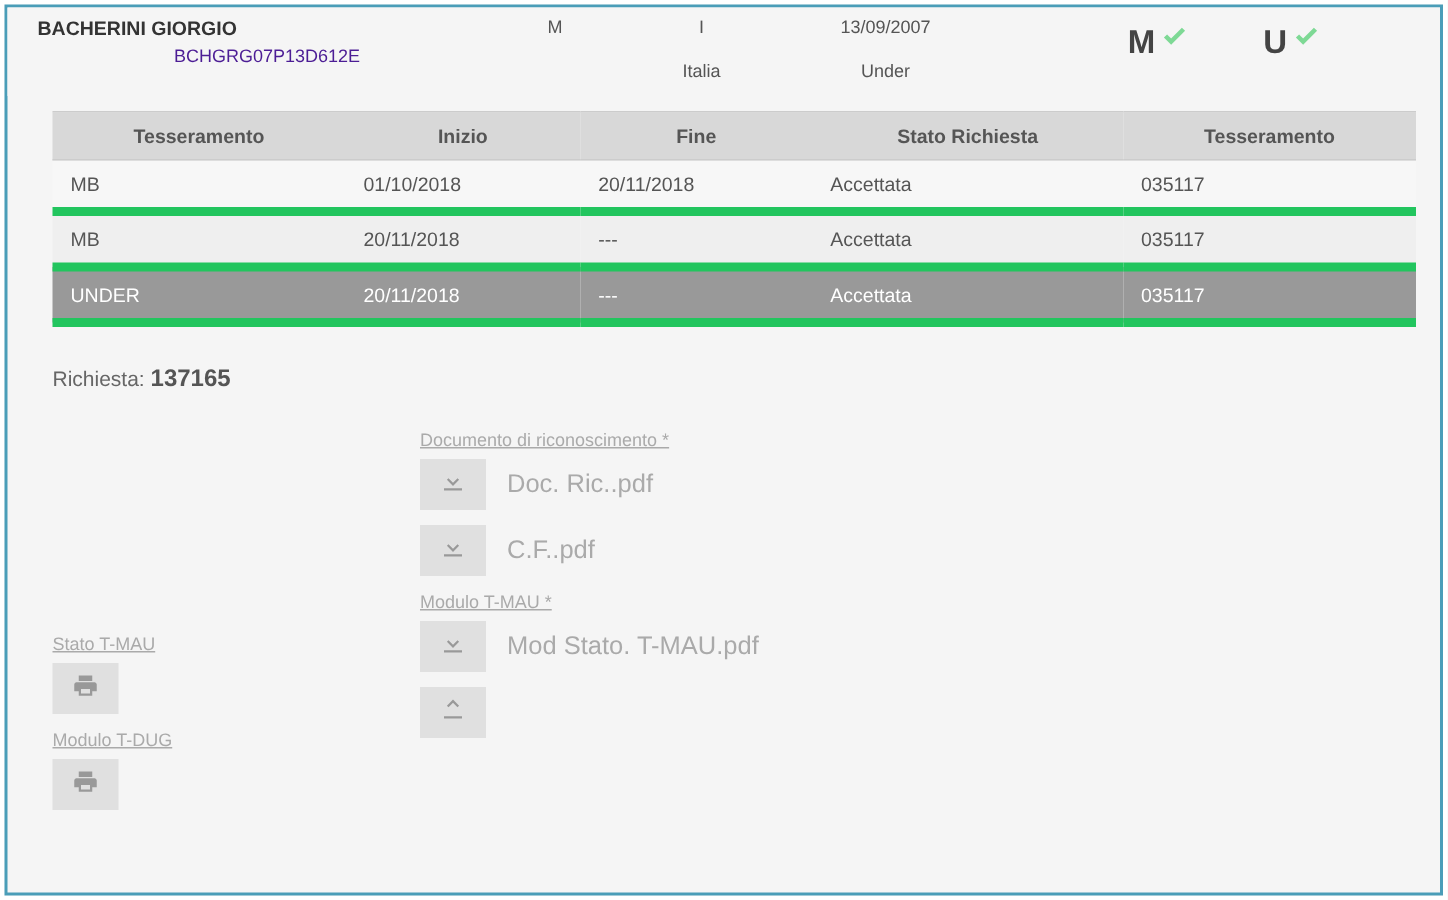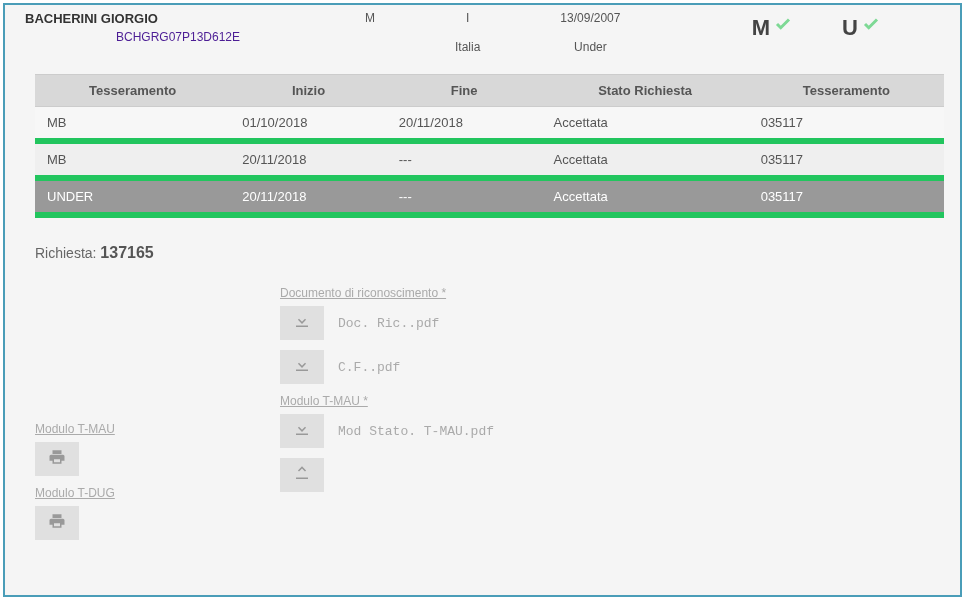--- a/index.html
+++ b/index.html
@@ -70,21 +70,21 @@
   .icon-btn {
     width: 44px;
     height: 34px;
     background: #e0e0e0;
     display: flex;
     align-items: center;
     justify-content: center;
     cursor: pointer;
   }
   .icon-btn svg { width: 18px; height: 18px; fill: #999; }
-  .file-name { font-size: 13px; color: #aaa; font-family: Liberation Mono, monospace; }
+  .file-name { font-size: 17px; color: #aaa; }
 </style>
 </head>
 <body>
 
 <div class="container">
 
   <div class="header-row">
     <div class="person-info">
       <div class="person-name">BACHERINI GIORGIO</div>
       <div class="person-code">BCHGRG07P13D612E</div>
@@ -159,21 +159,21 @@
   </div>
 
   <div class="request-row">
     <span>Richiesta:</span>
     <span class="num">137165</span>
   </div>
 
   <div class="docs-area">
     <div class="left-col">
       <div class="doc-block">
-        <div class="doc-label">Modulo T-MAU</div>
+        <div class="doc-label">Stato T-MAU</div>
         <div class="doc-row">
           <div class="icon-btn">
             <span>
               <svg viewBox="0 0 24 24">
                   <path d="M6 3h12v5H6V3zm-2 6h16c1 0 2 1 2 2v6h-4v4H6v-4H2v-6c0-1 1-2 2-2zm4 10h8v-4H8v4z"></path>
                 </svg>
             </span>
           </div>
         </div>
       </div>

